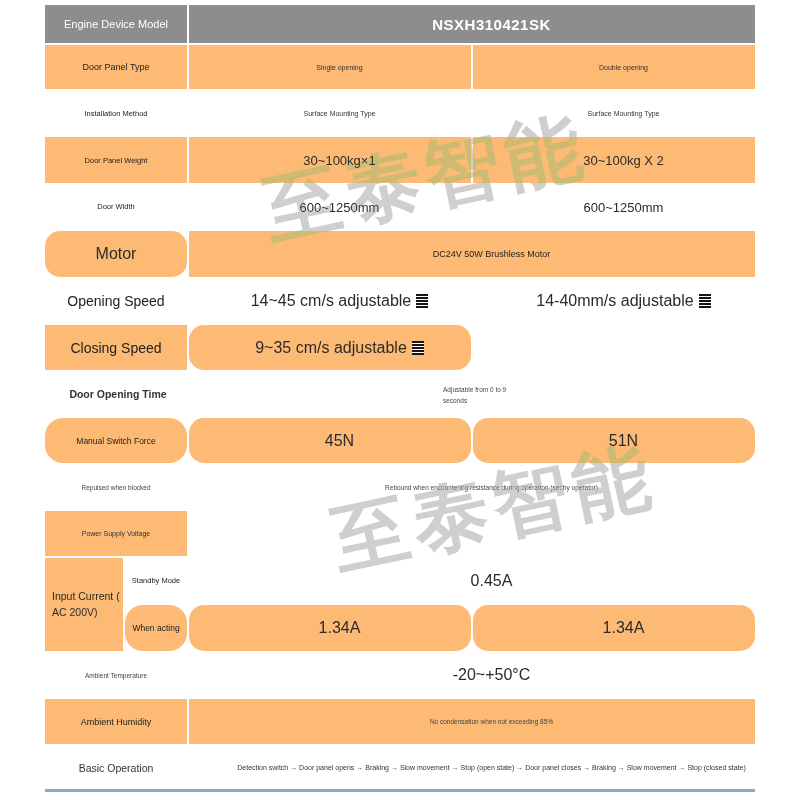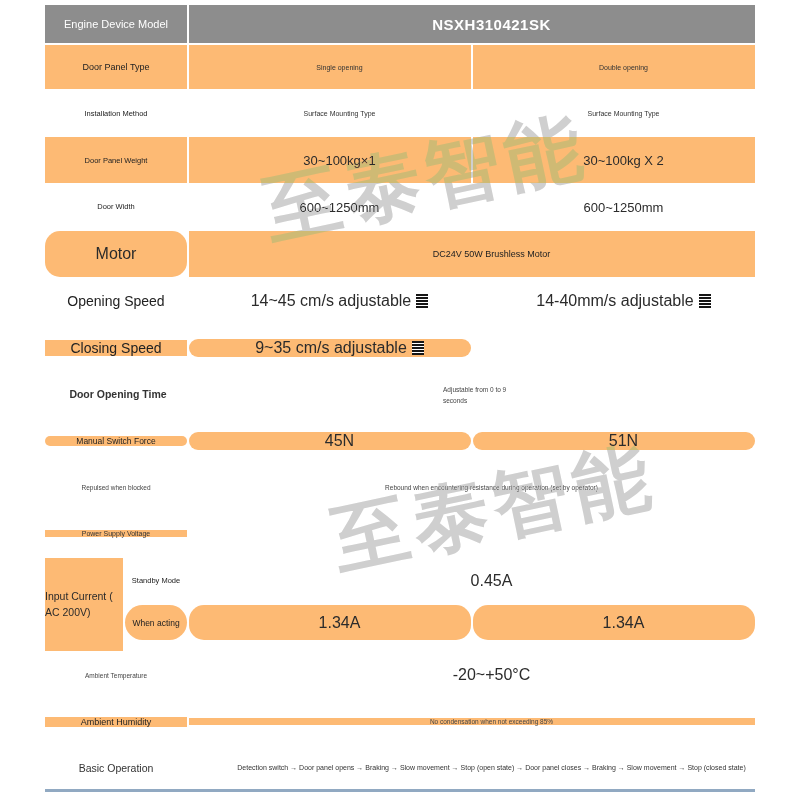--- a/index.html
+++ b/index.html
@@ -10,31 +10,31 @@
   .gray{background:#fdba74;}
   .lbl{width:142px;flex:none;}
   .half{width:282px;flex:none;padding-left:19px;}
   .span{flex:1;padding-left:39px;}
   
   .hdr{height:38px;}
   .hdr .cell{background:#8d8d8d;color:#ffffff;}
   .hdr-label{font-size:11px;}
   .hdr-model{font-size:15px;font-weight:bold;letter-spacing:.5px;}
   
-  .h44{height:44px;} .h45{height:45px;align-items:center;} .h46{height:46px;} .h43{height:43px;}
+  .h44{height:44px;} .h45{height:45px;} .h46{height:46px;} .h43{height:43px;}
   
   .t6{font-size:6.5px;color:#444;} .t7{font-size:7px;color:#333;} .t75{font-size:7.5px;color:#222;}
   .t8{font-size:14px;color:#222;} .t85{font-size:8.5px;color:#222;border-radius:18px;} .t9{font-size:9px;color:#222;}
   .t10{font-size:10.5px;color:#333;} .t12{font-size:16px;color:#2b2b2b;border-radius:15px;} .t13{font-size:13px;color:#2b2b2b;}
   .pre{white-space:pre-wrap;}
   .narrow{max-width:46px;line-height:1.3;}
   .leftpad{justify-content:flex-start;text-align:left;padding-left:4px;font-weight:bold;}
   
   .ic-label{width:78px;flex:none;font-size:10.5px;text-align:left;justify-content:flex-start;
-    padding-left:0;line-height:1.5;}
+    padding-left:7px;line-height:1.5;}
   .ic-sub{width:62px;flex:none;}
   .ic-rows{flex:1;display:flex;flex-direction:column;gap:2px;}
   .ic-rows .row{margin-bottom:0;}
   
   .adj-icon{display:inline-block;width:12px;height:14px;margin-left:5px;vertical-align:middle;
     background:repeating-linear-gradient(#161616 0 2px,#ffffff 2px 3px);}
   
   .time-note{position:absolute;left:398px;top:12px;width:74px;font-size:6.5px;line-height:1.7;
     text-align:left;color:#444;}
   
@@ -128,21 +128,21 @@
     <div class="cell lbl gray t7">Power Supply Voltage</div>
   </div>
 
   <div class="row" style="height:93px;">
     <div class="cell ic-label gray">Input Current ( AC 200V)</div>
     <div class="ic-rows">
       <div class="row" style="height:45px;">
         <div class="cell ic-sub t75">Standby Mode</div>
         <div class="cell span t12">0.45A</div>
       </div>
-      <div class="row" style="height:35px;">
+      <div class="row" style="height:46px;">
         <div class="cell ic-sub gray t85">When acting</div>
         <div class="cell half gray t12">1.34A</div>
         <div class="cell half gray t12">1.34A</div>
       </div>
     </div>
   </div>
 
   <div class="row h44">
     <div class="cell lbl t6">Ambient Temperature</div>
     <div class="cell span t12">-20~+50°C</div>

